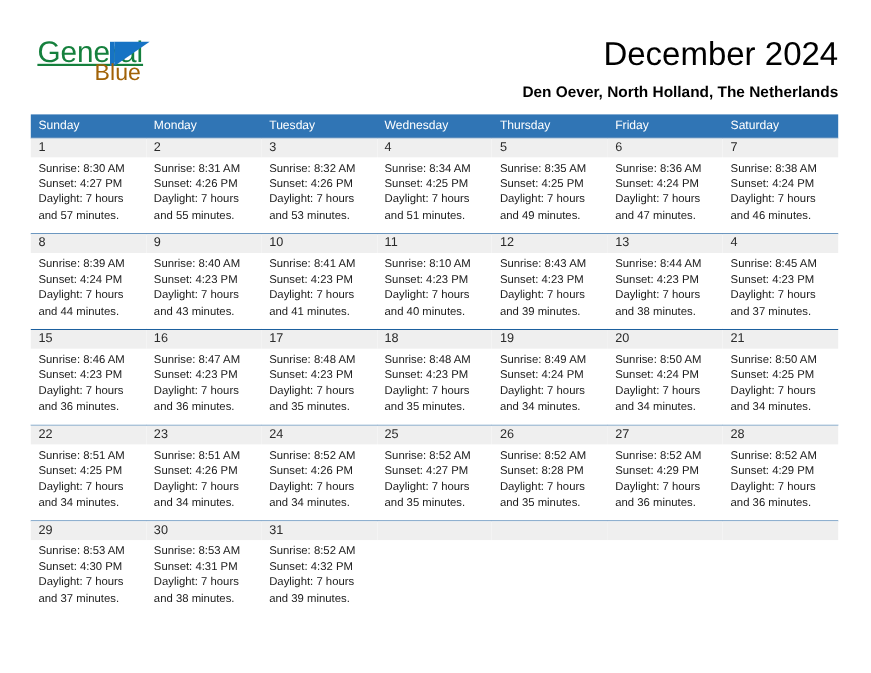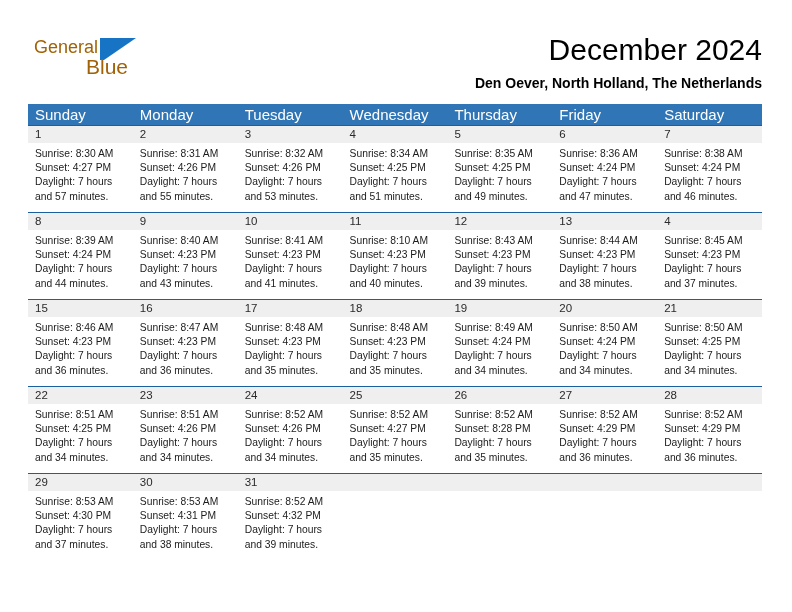--- a/index.html
+++ b/index.html
@@ -34,25 +34,26 @@
     position: absolute;
     left: 34px;
     top: 36px;
     width: 120px;
     height: 48px;
   }
   .logo-general {
     position: absolute;
     left: 0;
     top: 0;
-    font-size: 18px;
+    font-size: 27px;
     letter-spacing: 0px;
-    color: #a16207;
+    color: #15803d;
     font-family: "Liberation Sans", sans-serif;
     line-height: 22px;
+    text-decoration: underline;
   }
   .logo-blue {
     position: absolute;
     left: 52px;
     top: 20px;
     font-size: 21px;
     color: #a16207;
     font-family: "Liberation Sans", sans-serif;
     line-height: 22px;
   }
@@ -112,21 +113,21 @@
   }
   .weekday-row {
     display: flex;
     width: 734px;
     height: 21px;
     background: #3075b5;
   }
   .weekday {
     flex: 1 1 0;
     color: #ffffff;
-    font-size: 15px;
+    font-size: 11px;
     line-height: 21px;
     padding-left: 7px;
     white-space: nowrap;
     overflow: hidden;
   }
 
   .week {
     width: 734px;
     border-top: 1.4px solid #1c5f9e;
   }

